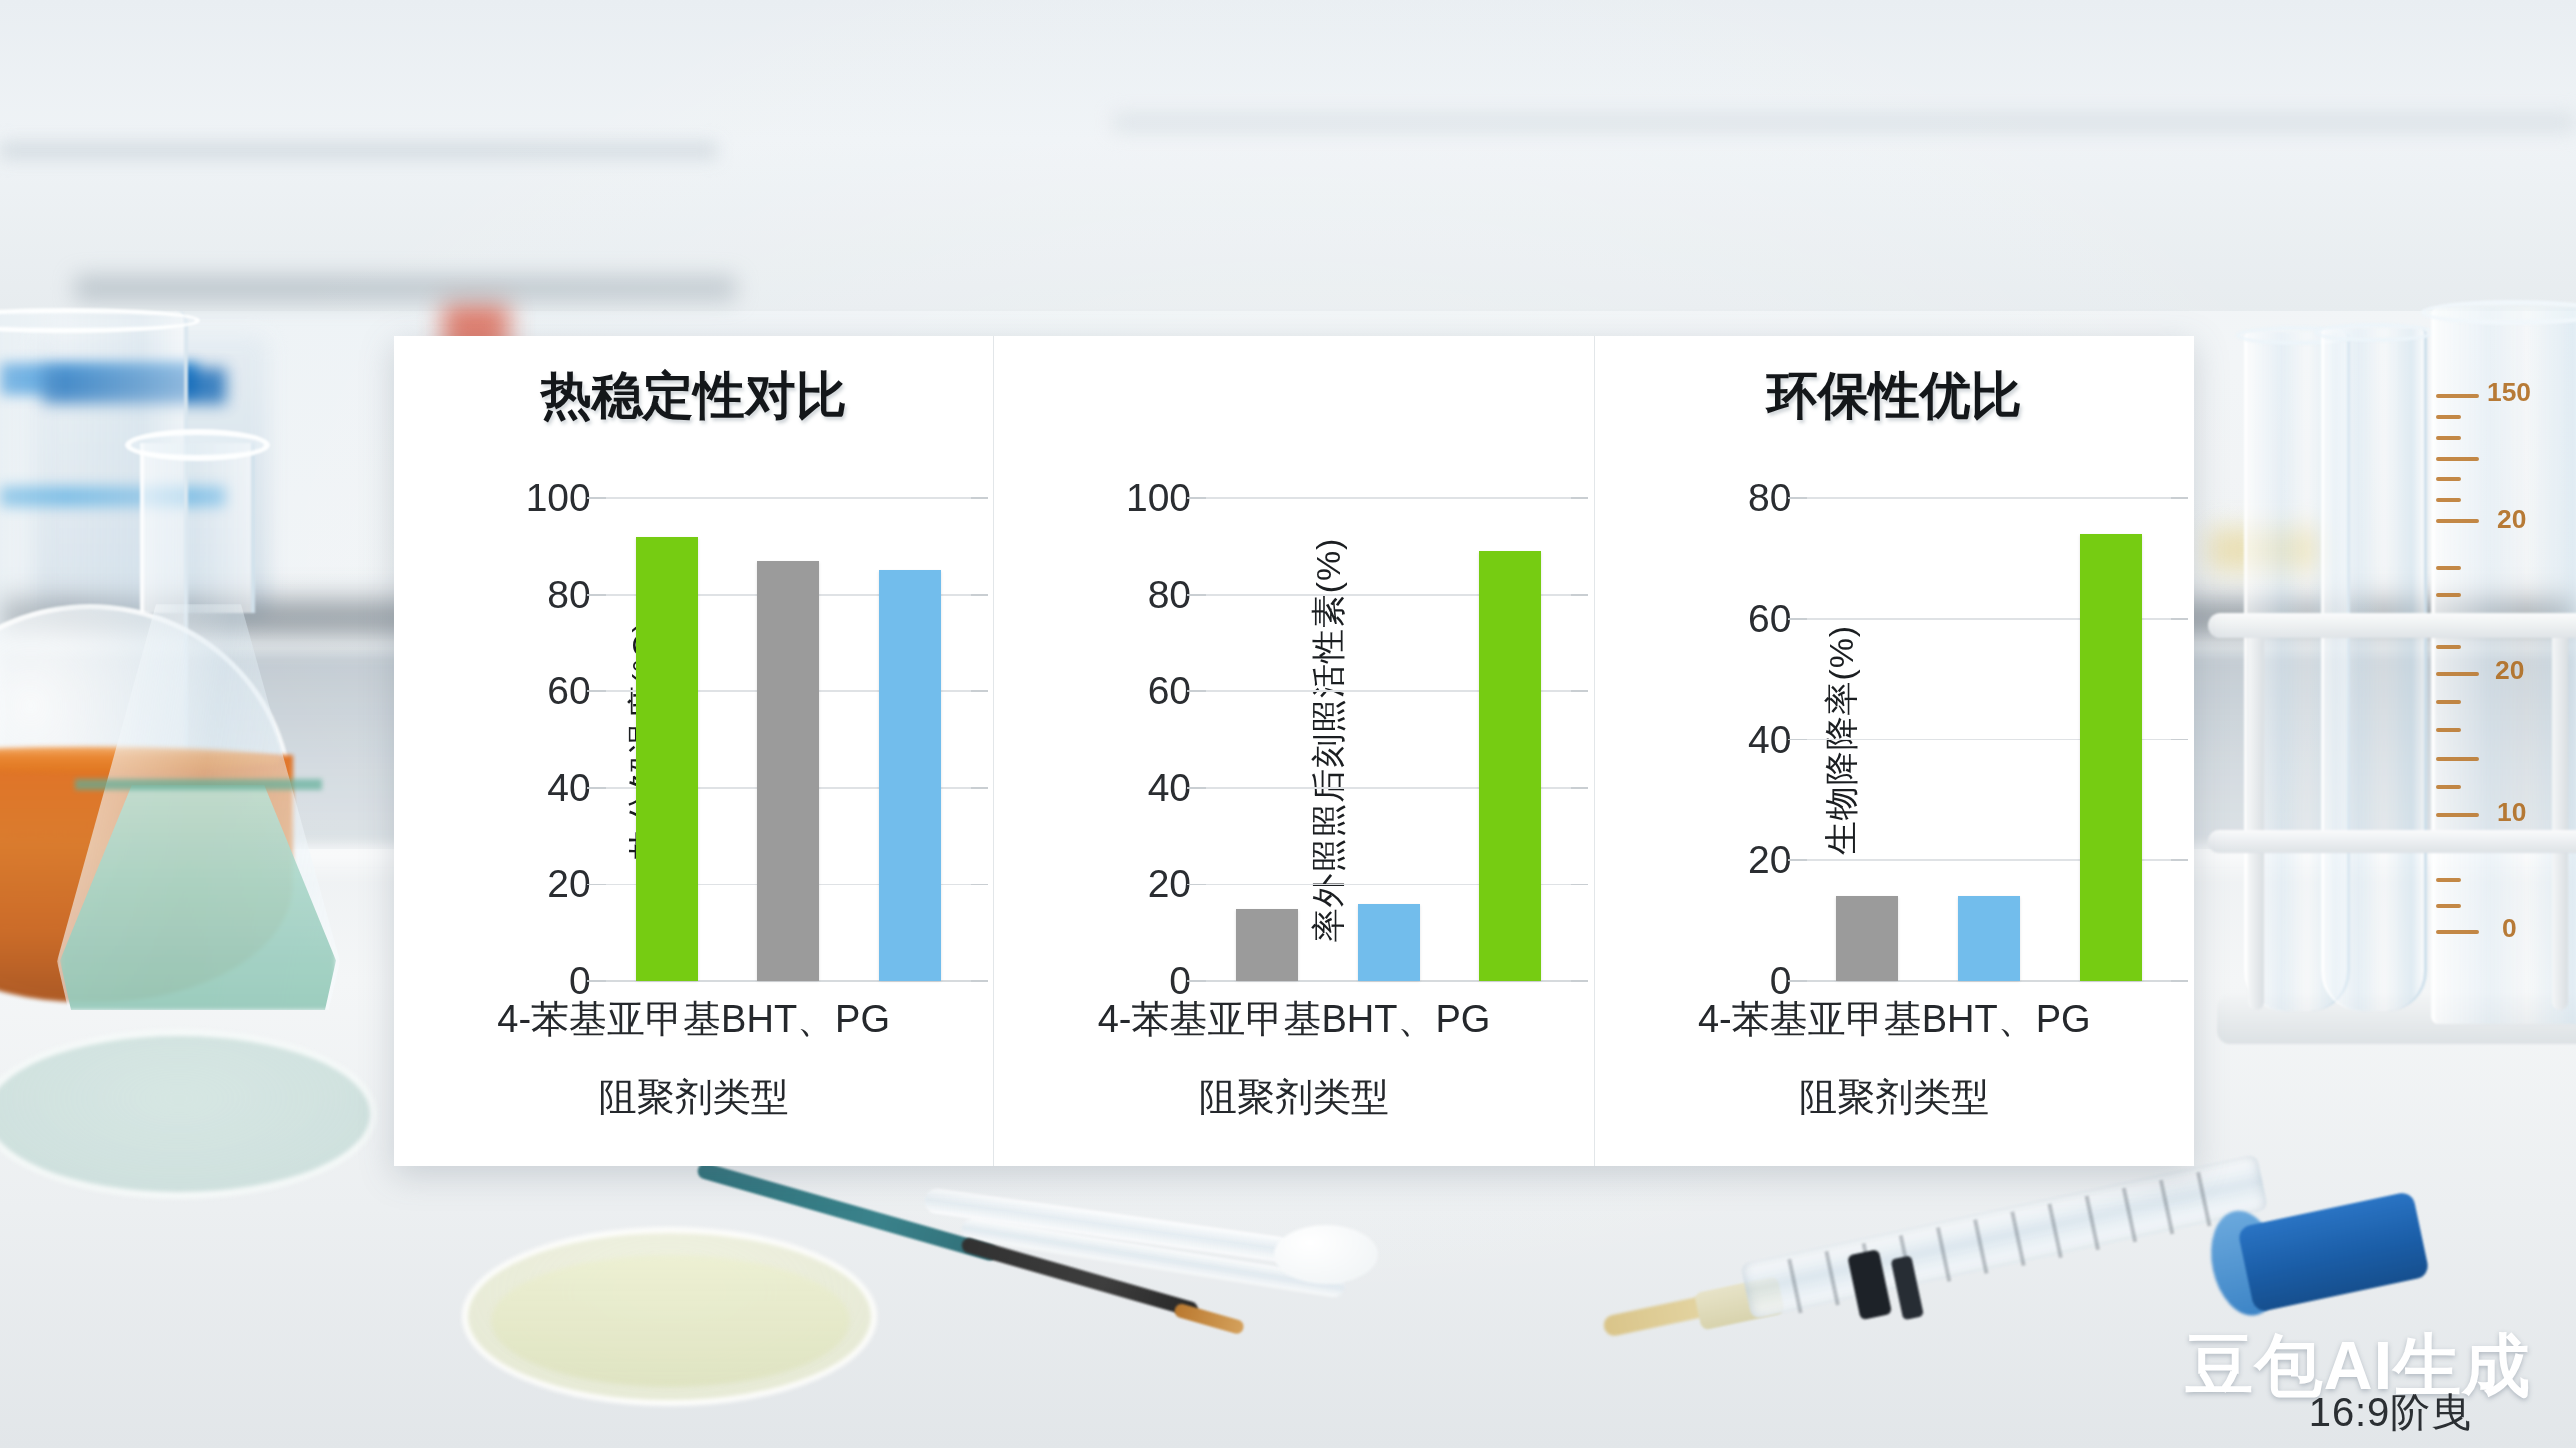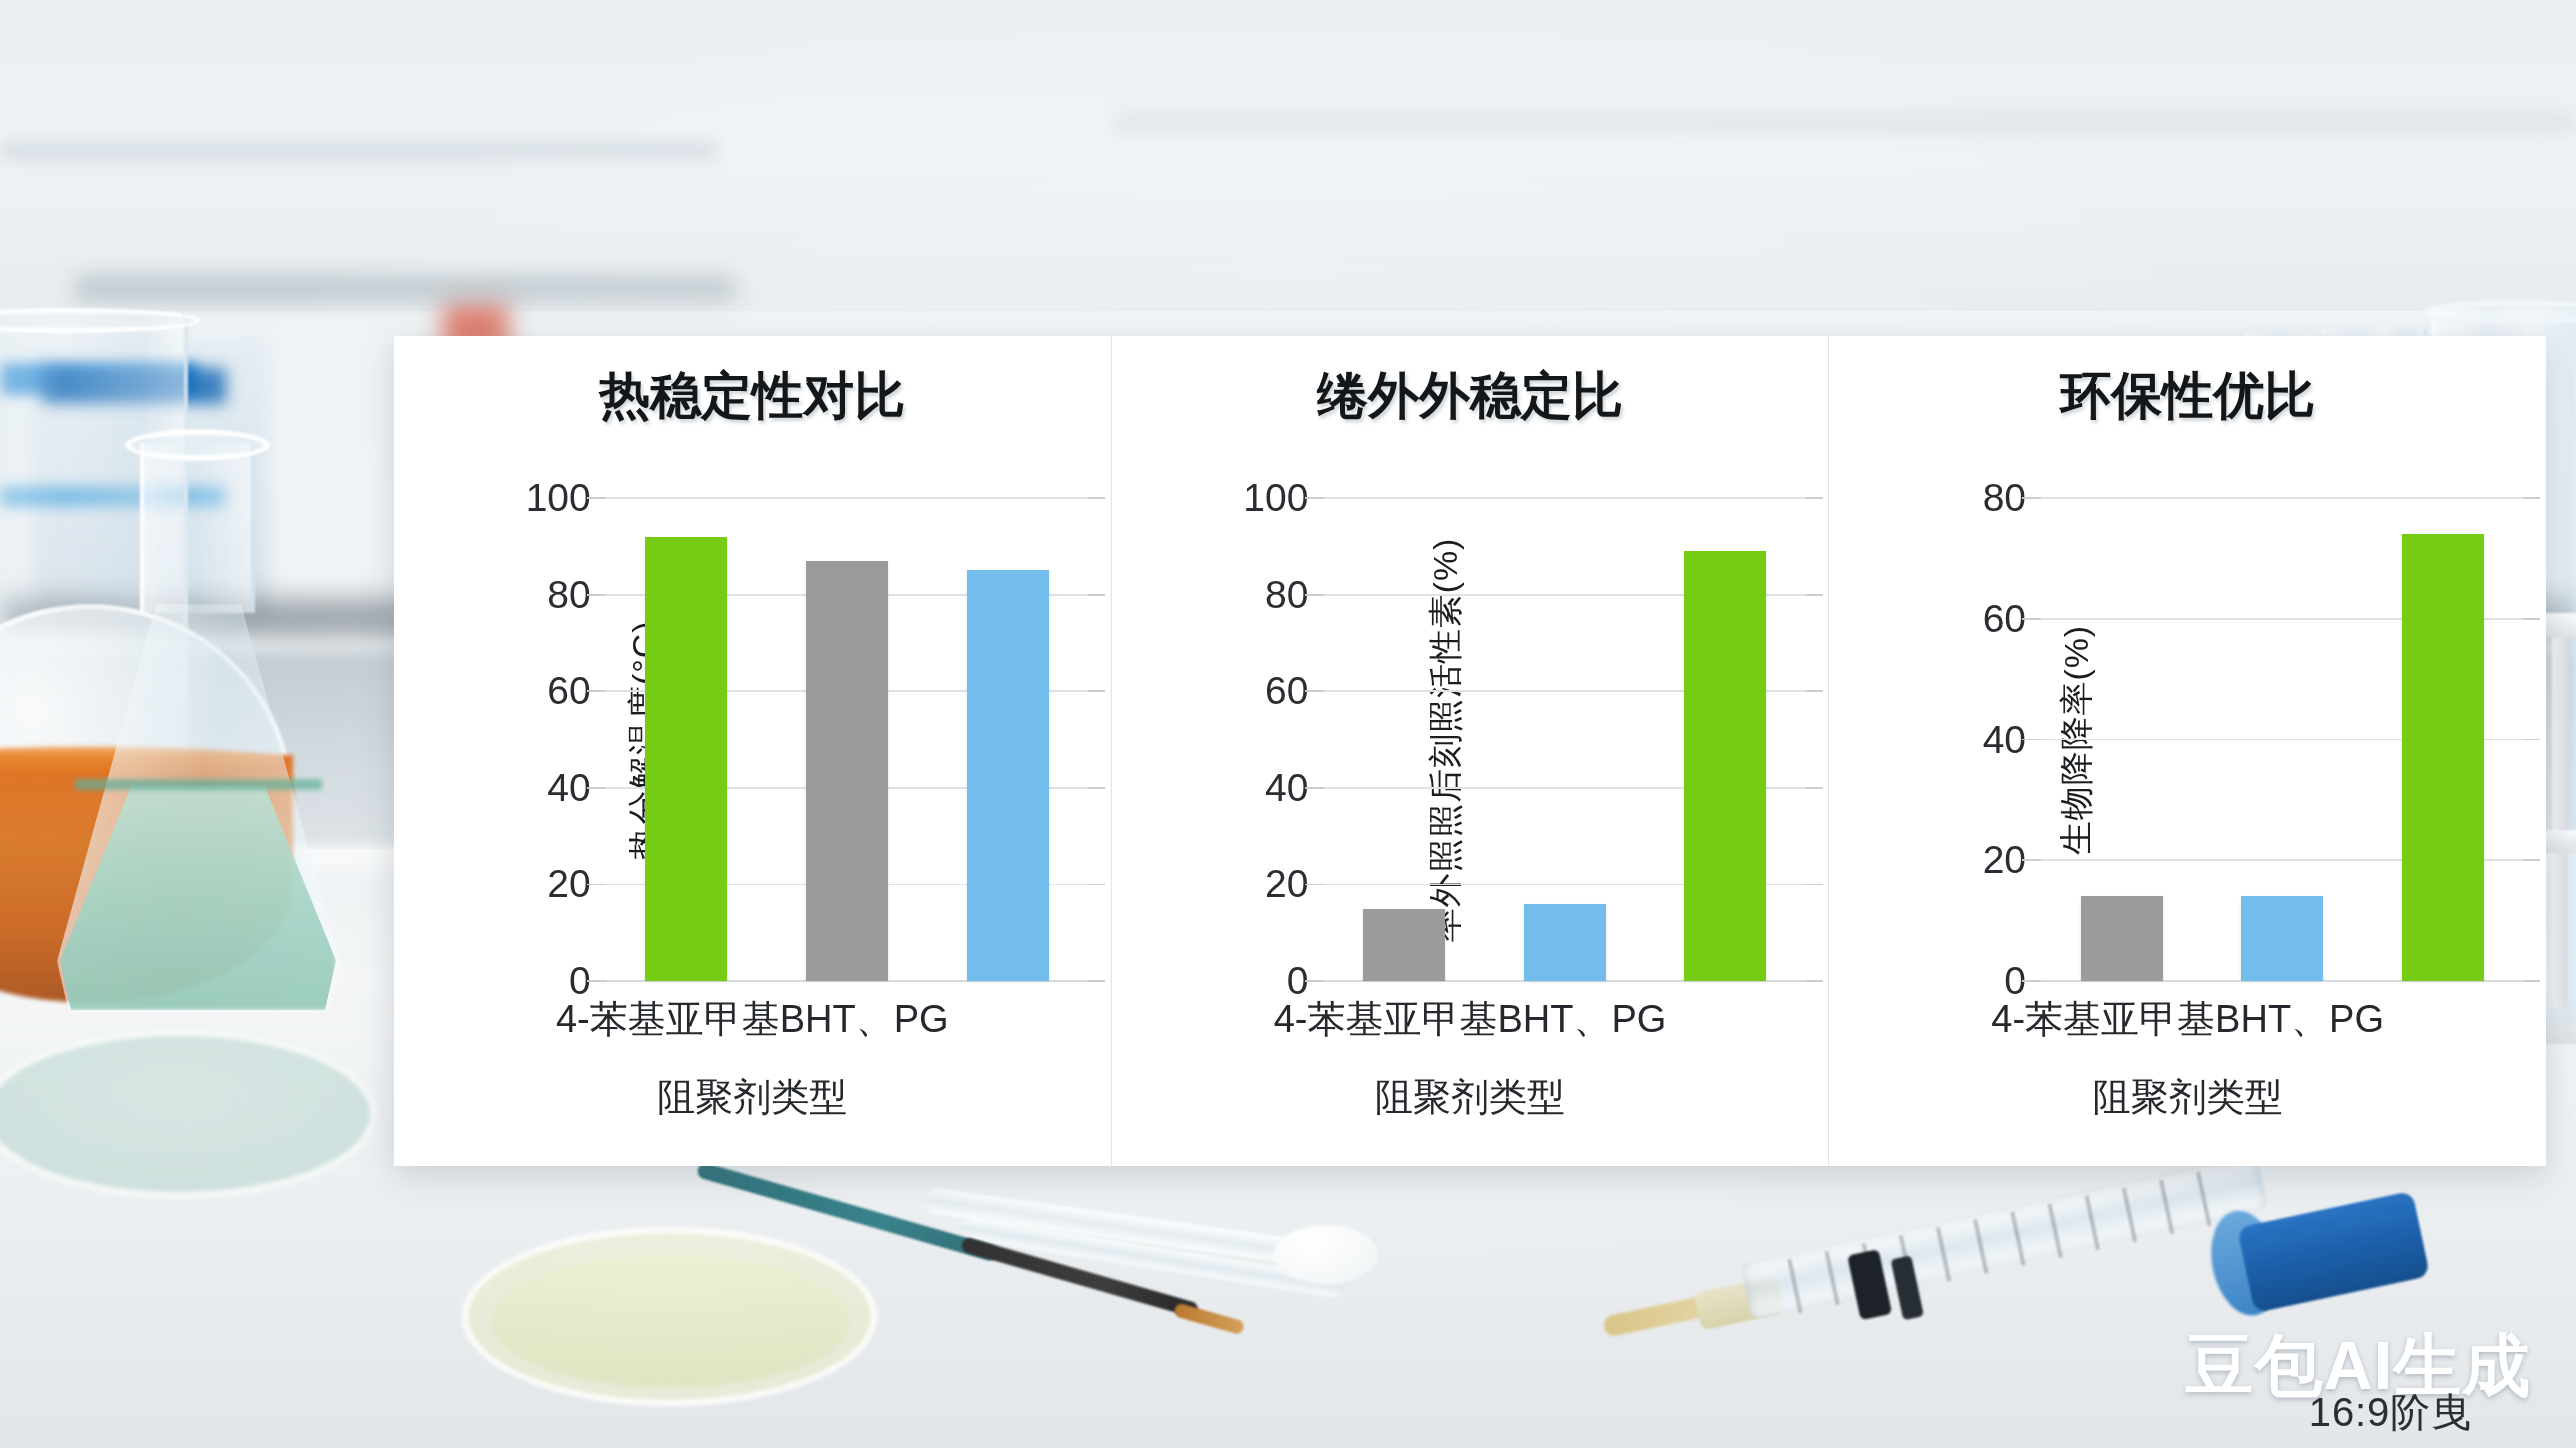--- a/index.html
+++ b/index.html
@@ -205,21 +205,21 @@
     position:absolute; left:0; top:111px; width:2576px;
     text-align:center;
     font-size:88px; font-weight:bold; letter-spacing:1.9px;
     color:#0f1114;
     text-shadow: 2.8px 3.8px 5.7px rgba(120,135,148,.45);
   }
 
   
   #card {
     position:absolute; left:394px; top:336px;
-    width:2152px; height:830px;
+    width:1800px; height:830px;
     background:#ffffff;
     box-shadow: 0 9.4px 32px rgba(90,108,124,.25);
     display:flex;
     text-decoration:underline;
   }
   .panel { flex:1; position:relative; }
   .panel + .panel { border-left:1.9px solid #e2e6e9; }
 
   .panel-title {
     position:absolute; left:0; top:26.4px; width:100%;
@@ -408,21 +408,20 @@
             <div class="bar" title="4-苯基亚甲基: 92" style="height: 92%; background: rgb(118, 204, 18);"></div>
             <div class="bar" title="BHT: 87" style="height: 87%; background: rgb(155, 155, 155);"></div>
             <div class="bar" title="PG: 85" style="height: 85%; background: rgb(114, 189, 236);"></div>
           </div>
       </div>
       <div class="xcats">4-苯基亚甲基BHT、PG</div>
       <div class="xlabel">阻聚剂类型</div>
     </div>
 
     <div class="panel">
-      <div class="panel-title">绻外外稳定比</div>
       <div class="plot" id="plot-1">
         <div class="ylabel">率外照照后刻照活性素(%)</div>
         <div class="yticks">
             <div class="ytick" style="top: 0%;">100</div>
             <div class="ytick" style="top: 20%;">80</div>
             <div class="ytick" style="top: 40%;">60</div>
             <div class="ytick" style="top: 60%;">40</div>
             <div class="ytick" style="top: 80%;">20</div>
             <div class="ytick" style="top: 100%;">0</div>
           </div>

